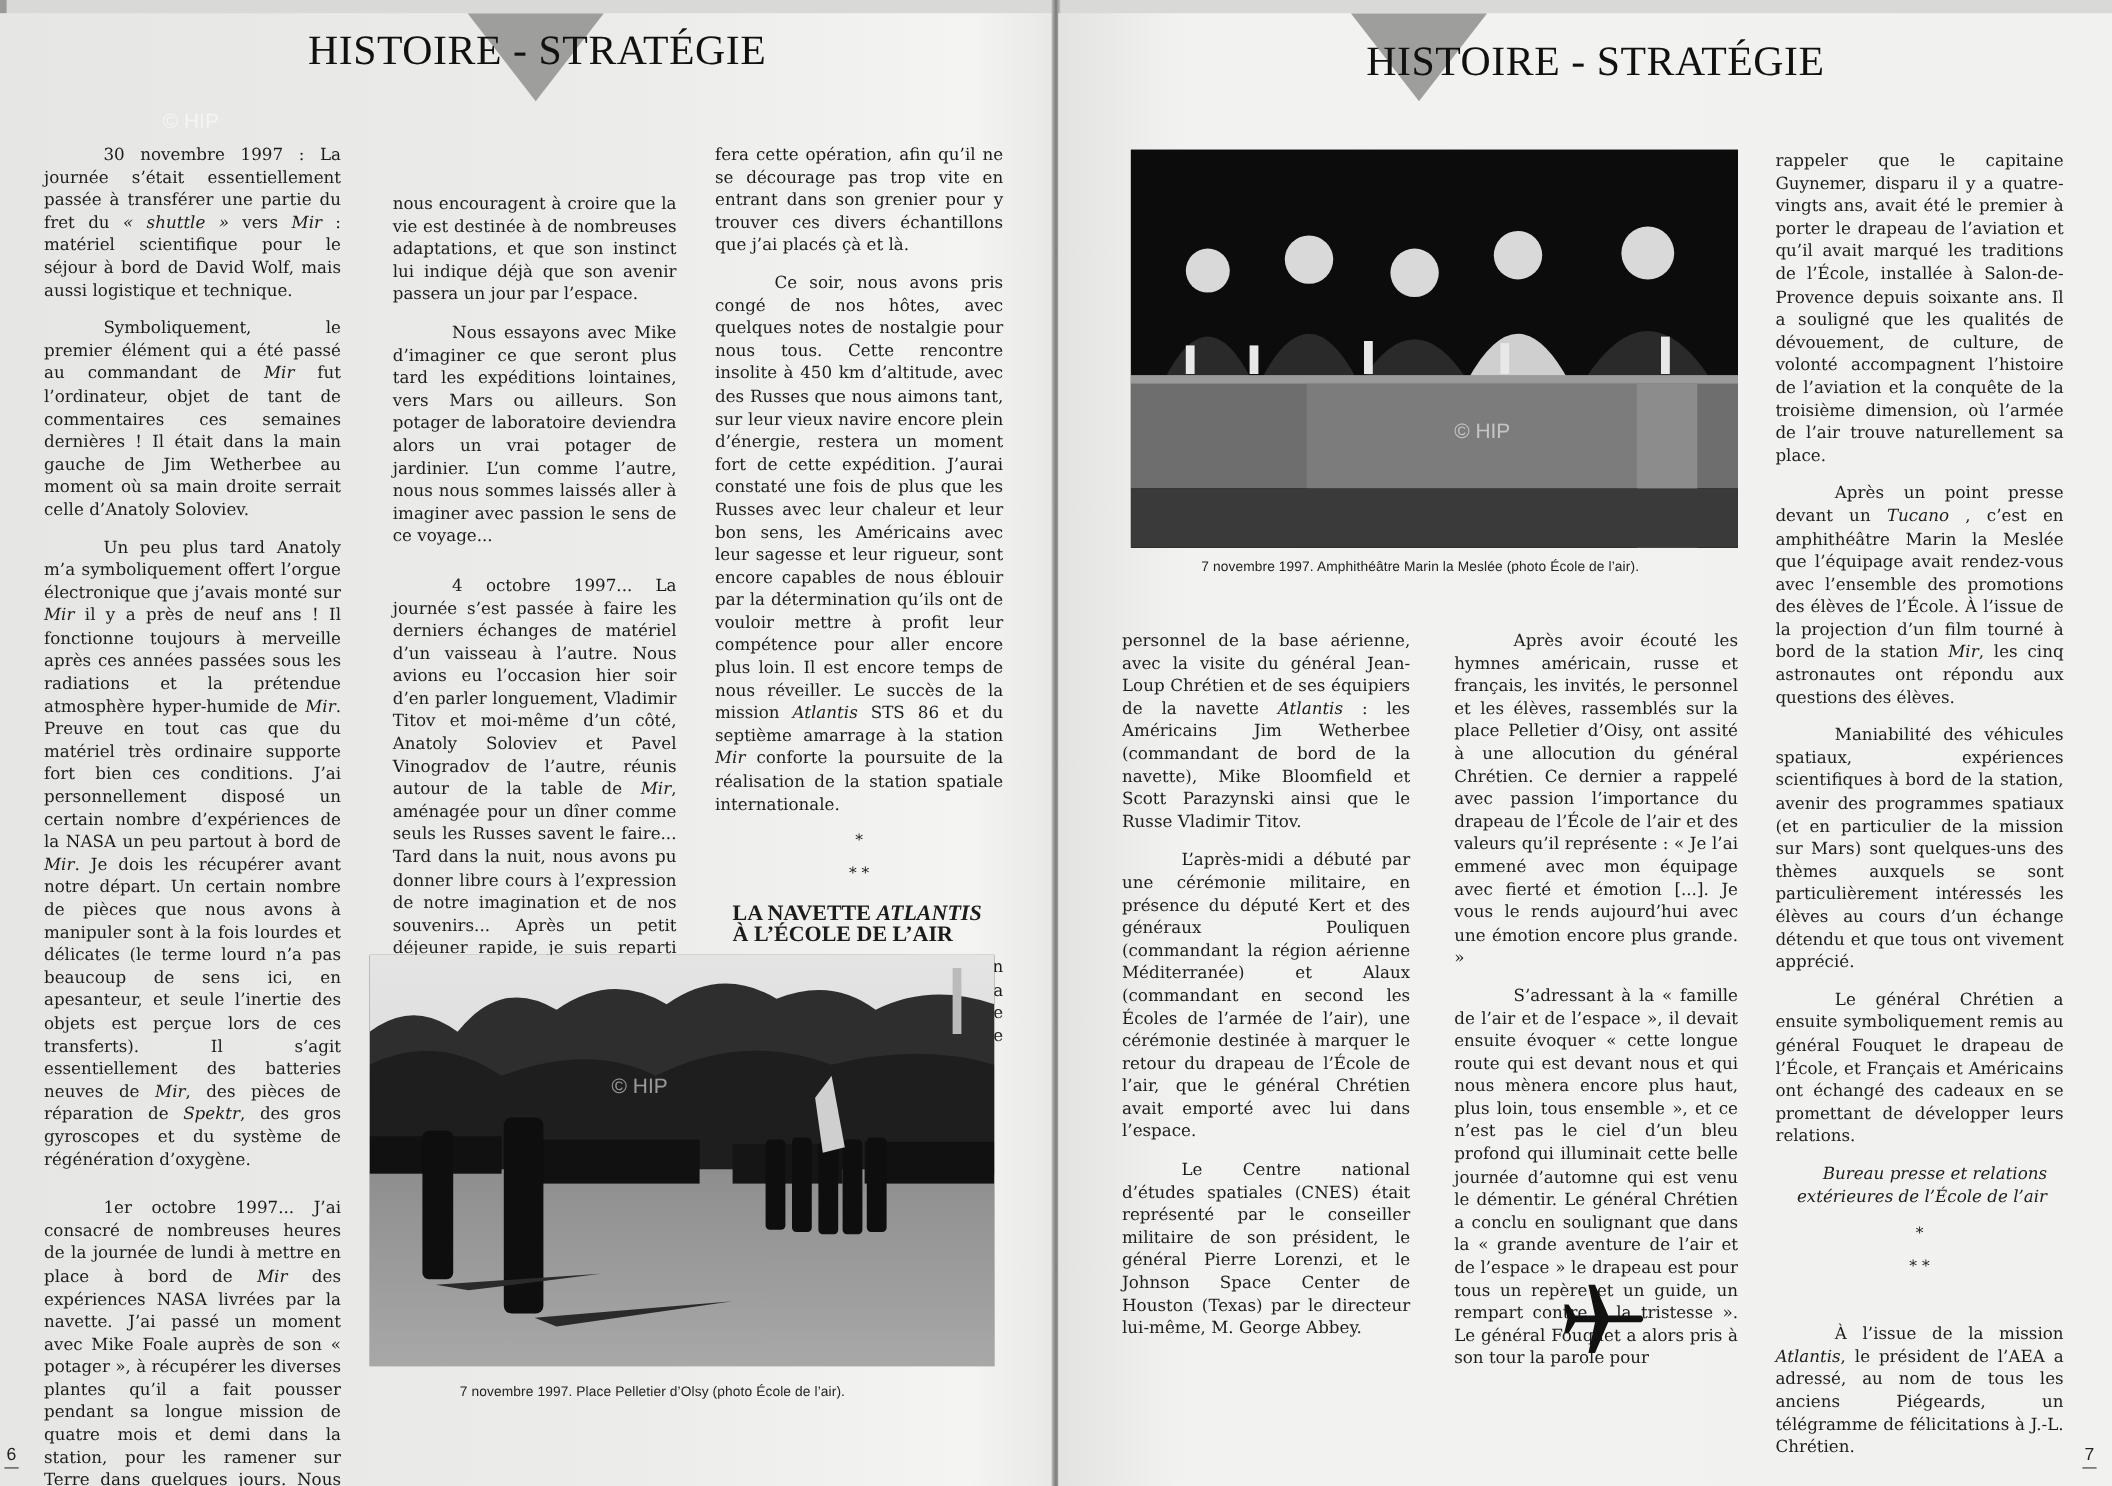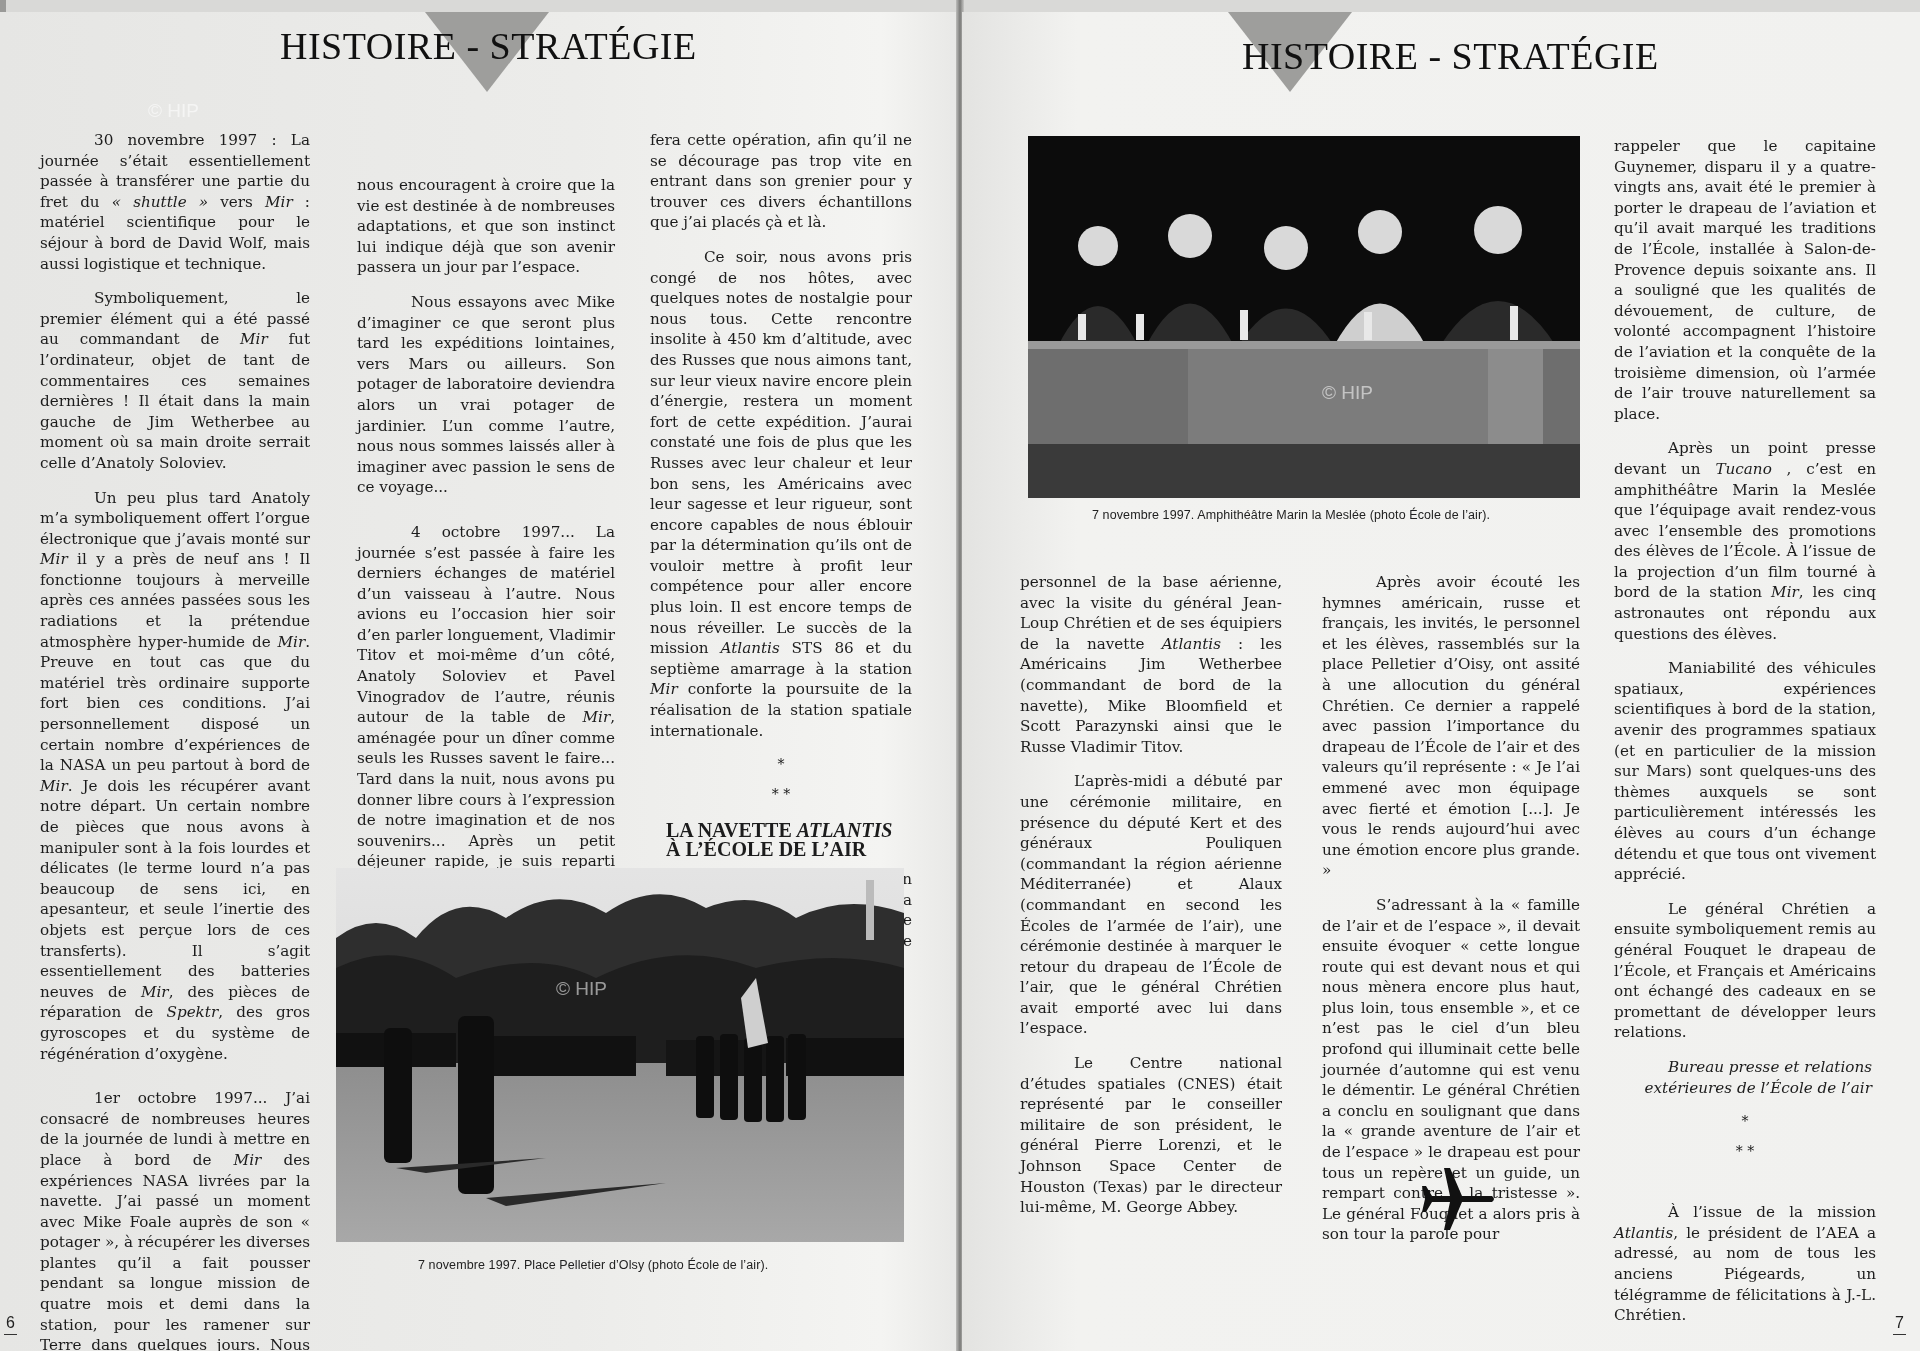--- a/index.html
+++ b/index.html
@@ -44,21 +44,21 @@
     .col p.noindent { text-indent: 0; }
     .col p.gap-top { margin-top: 24px; }
     .col em { font-style: italic; }
     .stars { text-align: center; font-size: 14px; line-height: 18px; margin: 10px 0; }
     .stars div { margin: 12px 0; }
     .section-heading {
       font-family: "Liberation Serif", serif; font-weight: bold; font-size: 20px;
       line-height: 19px; margin: 18px 0 10px 0; text-indent: 0; padding-left: 16px;
       text-align: left;
     }
-    .signature { text-align: right; font-style: italic; margin: 8px 4px 14px 0; text-indent: 0; }
+    .signature { text-align: right; font-style: italic; margin: 8px 15px 14px 0; text-indent: 0; }
 
     .photo {
       position: absolute; overflow: hidden; background: #6b6b6b;
     }
     .caption {
       position: absolute; font-family: "Liberation Sans", sans-serif; font-size: 12.5px;
       color: #222; white-space: nowrap; letter-spacing: 0.1px;
     }
     .watermark {
       position: absolute; font-family: "Liberation Sans", sans-serif; font-size: 19px;

